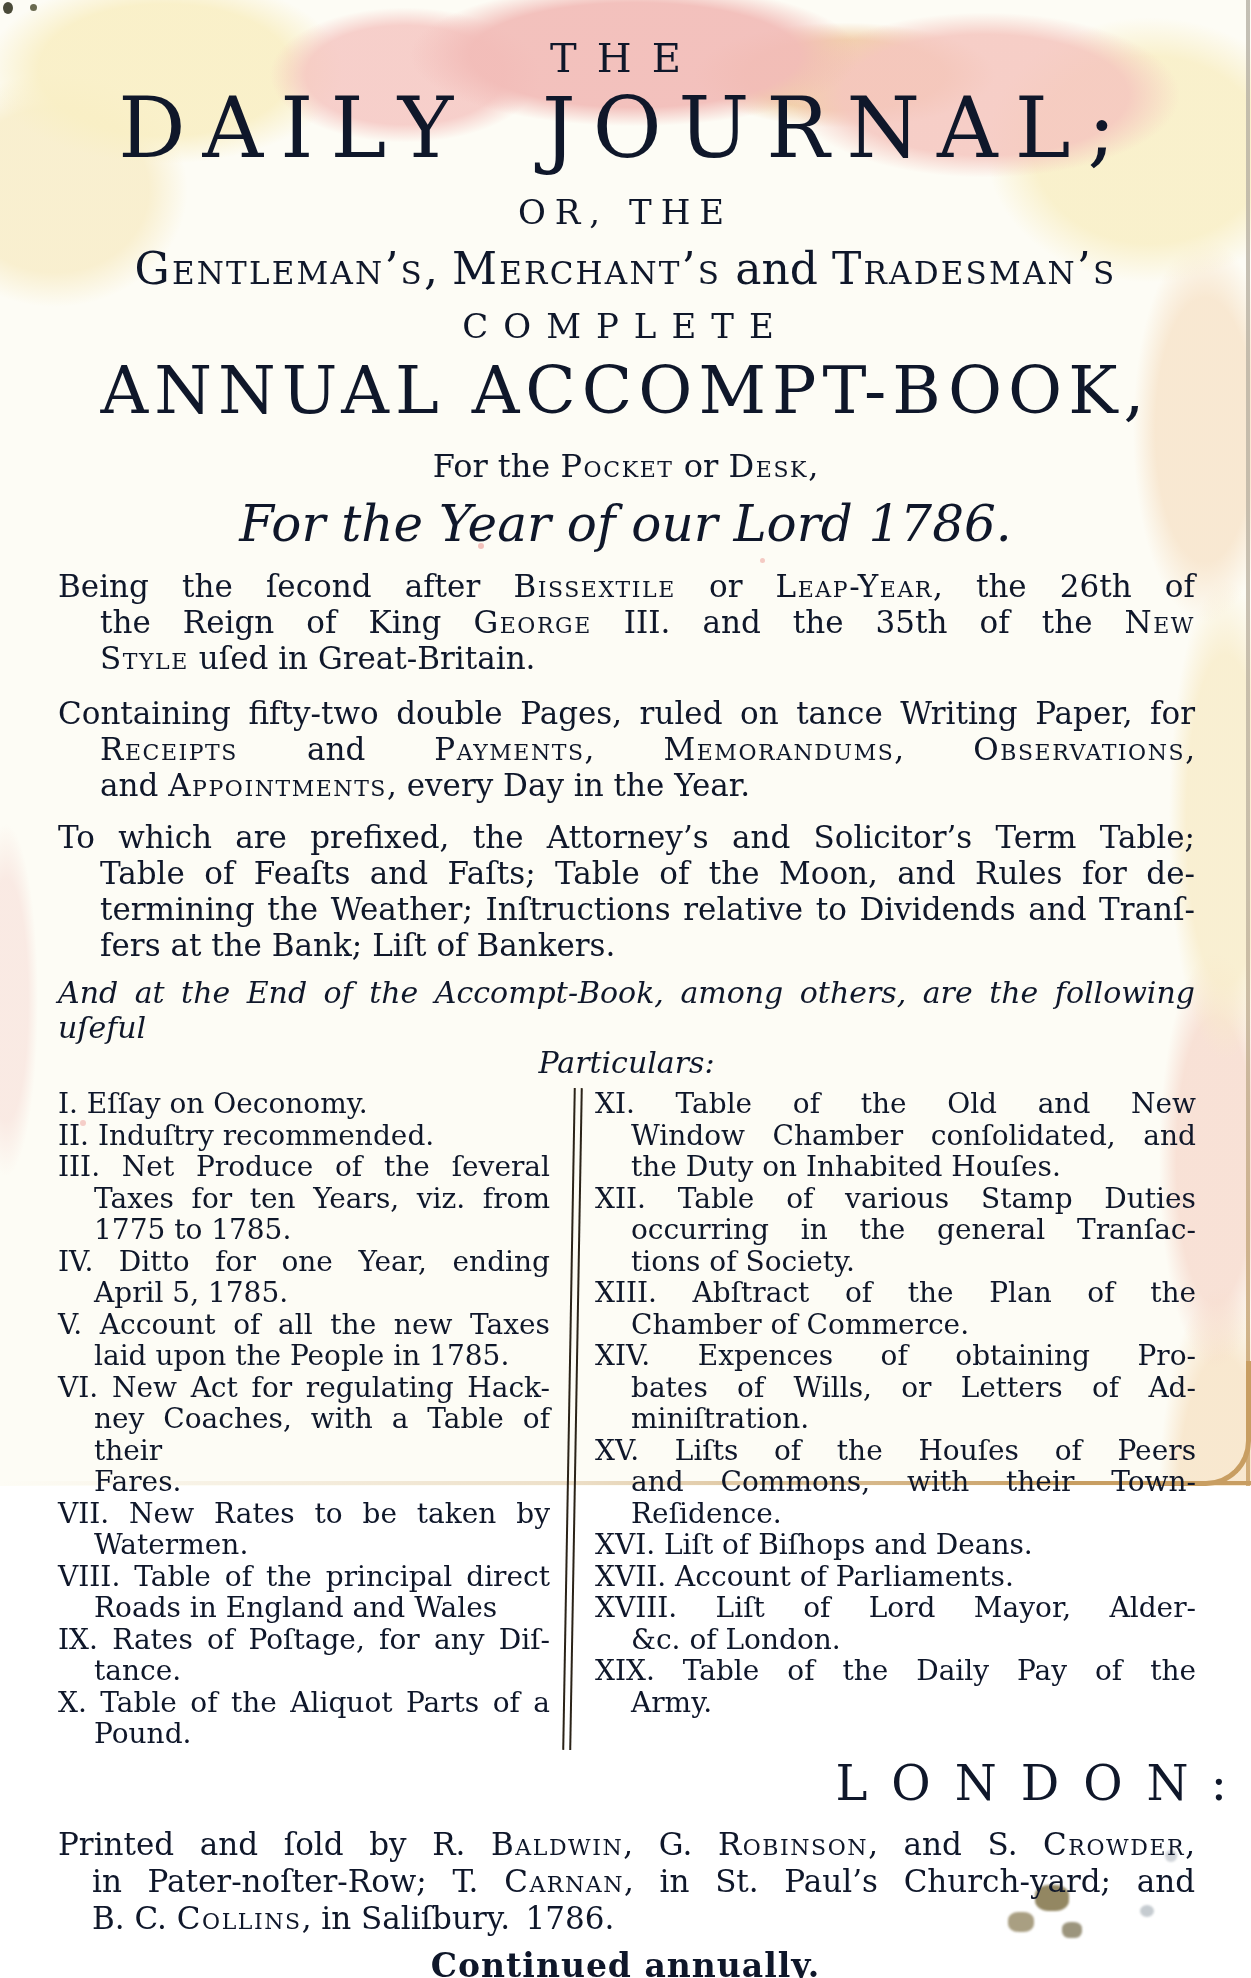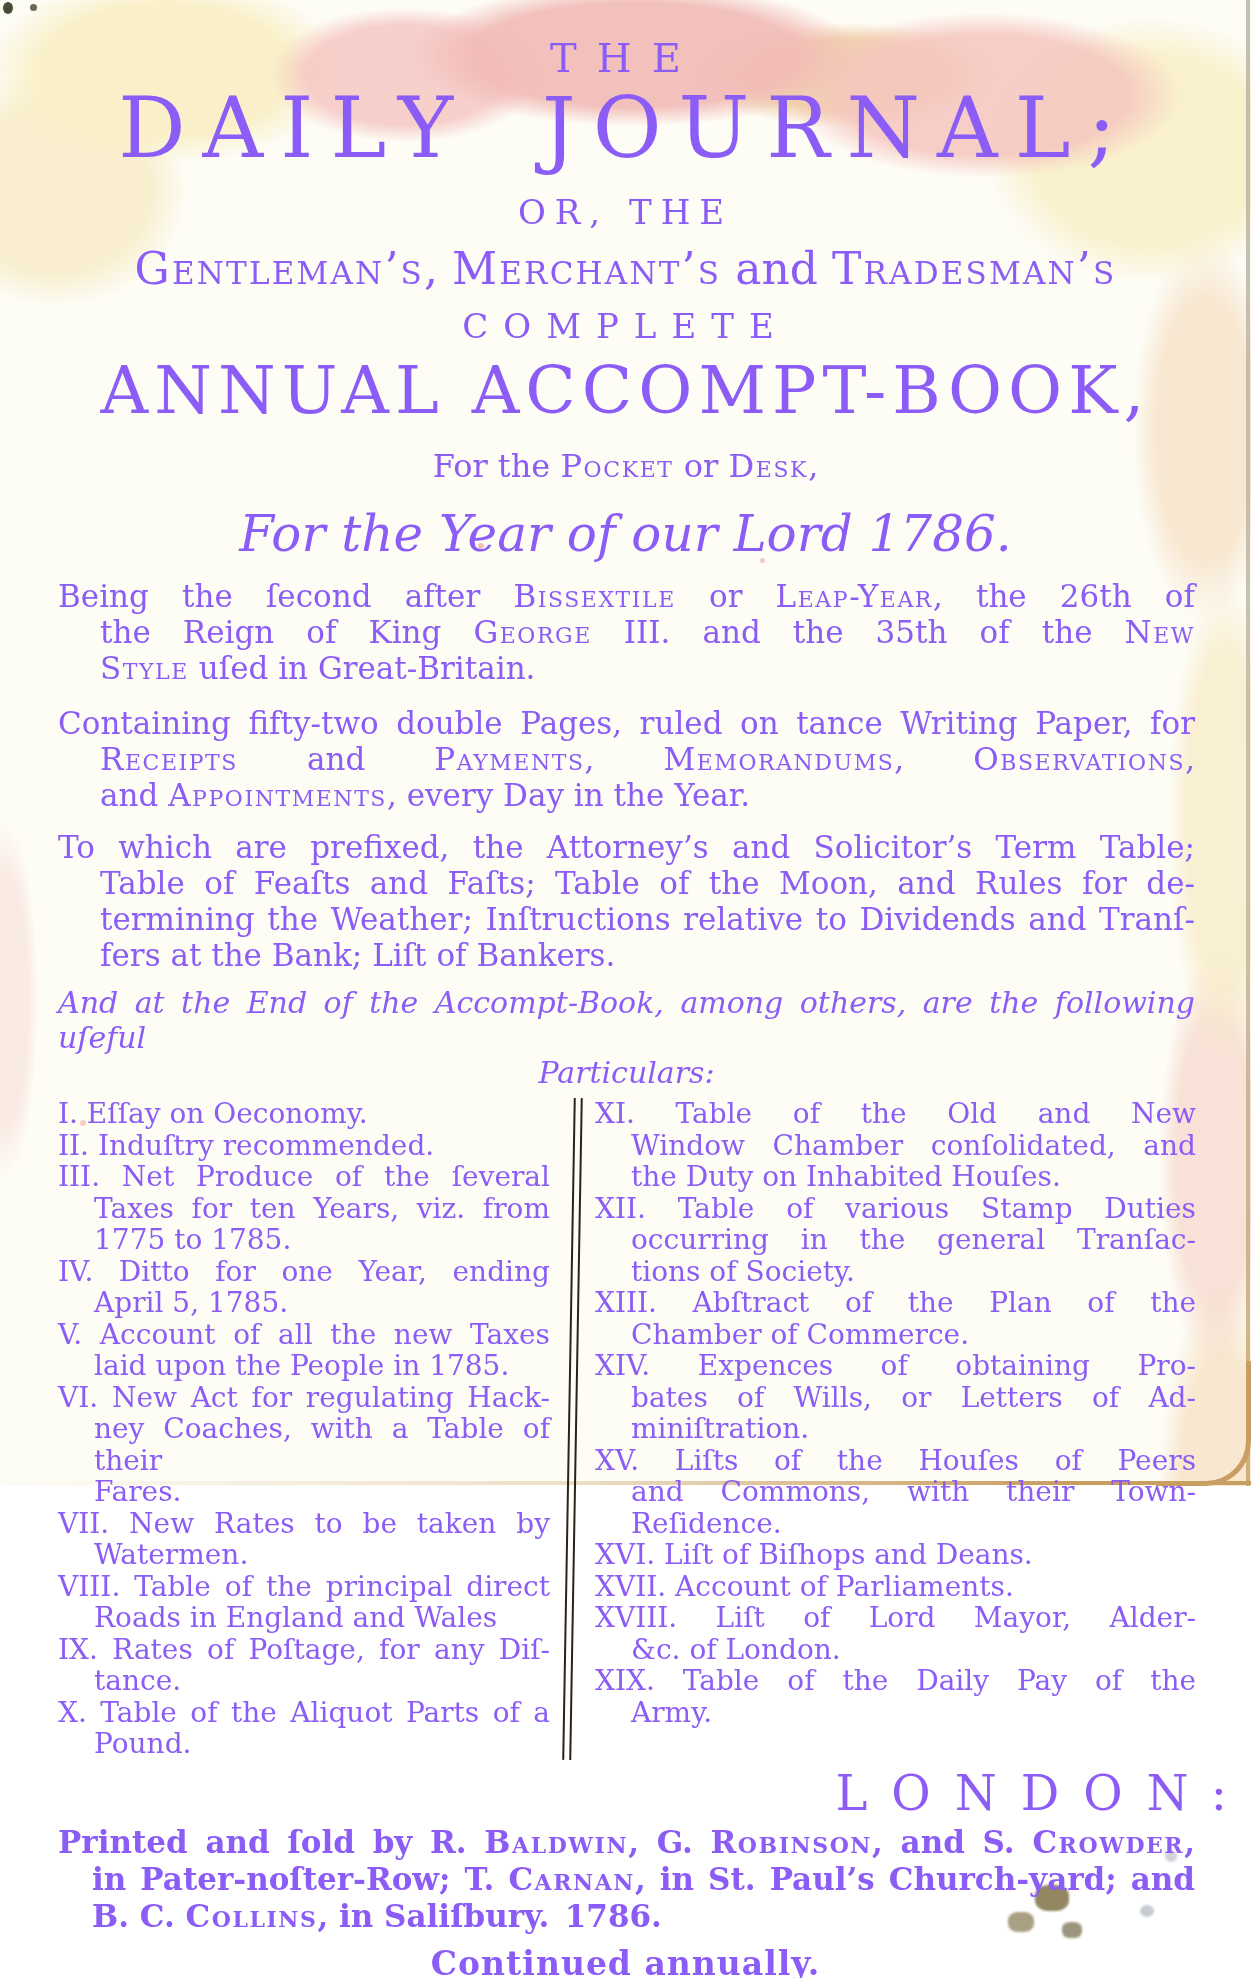--- a/index.html
+++ b/index.html
@@ -1,18 +1,18 @@
 <!DOCTYPE html>
 <html><head>
 <meta charset="utf-8">
 <style>
   html,body{margin:0;padding:0;background:#ffffff;}
   body{width:1251px;height:1978px;overflow:hidden;
        font-family:"DejaVu Serif","Liberation Serif",serif;}
-  .page{position:relative;width:1251px;height:1486px;background:#fdfcf5;color:#8b5cf6;}
+  .page{position:relative;width:1251px;height:1486px;background:#fdfcf5;color:#0f172a;}
 
   
   .stains{position:absolute;inset:0;pointer-events:none;
     background-image:
       radial-gradient(ellipse 300px 95px  at 635px 55px,  rgba(242,188,184,.92) 0 55%, transparent 75%),
       radial-gradient(ellipse 260px 110px at 985px 95px,  rgba(245,198,191,.85) 0 55%, transparent 75%),
       radial-gradient(ellipse 180px 90px  at 405px 75px,  rgba(245,196,192,.8)  0 55%, transparent 75%),
       radial-gradient(ellipse 200px 70px  at 845px 75px,  rgba(237,191,141,.7)  0 50%, transparent 75%),
       radial-gradient(ellipse 230px 120px at 165px 70px,  rgba(249,239,197,.9)  0 55%, transparent 78%),
       radial-gradient(ellipse 170px 150px at 55px 190px,  rgba(248,237,201,.85) 0 55%, transparent 78%),
@@ -40,21 +40,21 @@
   
   .content{position:relative;z-index:2;padding-top:36px;}
   .ctr{text-align:center;}
   .the       {font-size:40px;line-height:44px;letter-spacing:20px;}
   .title     {font-size:84px;line-height:92px;letter-spacing:17px;word-spacing:28px;margin-top:2px;}
   .orthe     {font-size:34px;line-height:40px;letter-spacing:9px;margin-top:18px;}
   .owners    {font-size:44px;line-height:54px;margin-top:10px;}
   .complete  {font-size:34px;line-height:40px;letter-spacing:15px;margin-top:10px;}
   .book      {font-size:66px;line-height:78px;letter-spacing:6px;margin-top:6px;}
   .forline   {font-size:32px;line-height:56px;margin-top:8px;}
-  .yearline  {font-size:50px;line-height:60px;margin-top:10px;font-style:italic;}
+  .yearline  {font-size:50px;line-height:60px;font-style:italic;}
 
   .sc{font-variant:small-caps;letter-spacing:.05em;}
 
   .para{margin:14px 56px 0 58px;font-size:31px;line-height:36px;}
   .para.p2{margin-top:19px;}
   .para.p3{margin-top:16px;}
   .jst .ln{text-align:justify;text-align-last:justify;}
   .jst .ln:last-child{text-align:right;text-align-last:left;}
   .hang .ln + .ln{padding-left:42px;}
 
@@ -63,21 +63,21 @@
 
   .contents{display:flex;margin:8px 55px 0 58px;font-size:28px;line-height:31.5px;}
   .col-left{width:492px;padding-right:18px;}
   .divider{width:5px;border-left:2.5px solid #2b2318;border-right:2.5px solid #2b2318;transform:rotate(1deg);}
   .col-right{flex:1;padding-left:18px;}
   .contents .ln{text-align:justify;text-align-last:justify;}
   .contents .item .ln:last-child{text-align:left;text-align-last:left;}
   .contents .item .ln + .ln{padding-left:36px;}
 
   .london{font-size:48px;line-height:54px;letter-spacing:24px;margin-top:6px;text-align:right;}
-  .imprint-lines{margin:4px 56px 0 58px;font-size:31px;line-height:37px;font-weight:bold;}
+  .imprint-lines{margin:16px 56px 0 58px;font-size:31px;line-height:37px;}
   .imprint-lines .ln + .ln{padding-left:34px;}
   .continued{font-size:33px;line-height:42px;margin-top:8px;font-weight:bold;letter-spacing:1px;}
 </style>
 </head>
 <body>
 
 <div class="page">
   <div class="stains"></div>
 
   <div class="speck" style="left:3px;top:2px;width:10px;height:12px;background:#4a4a38;"></div>

